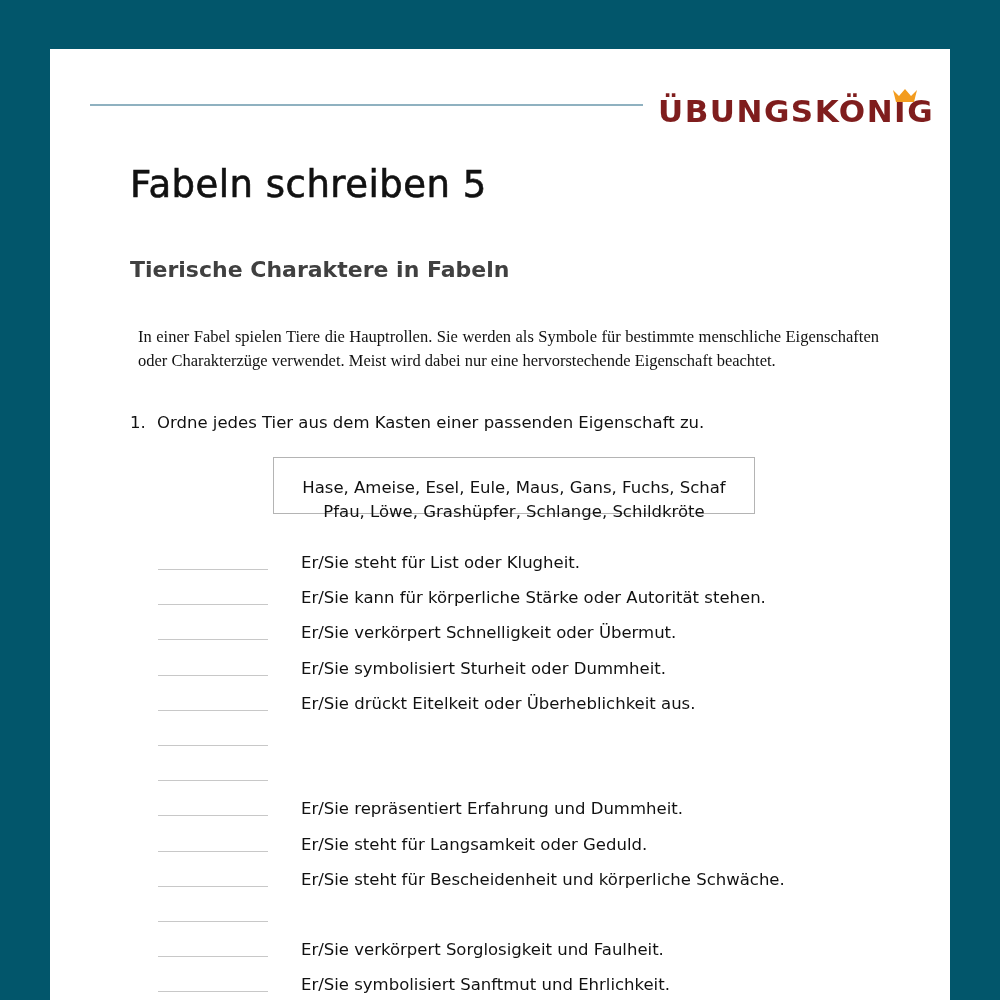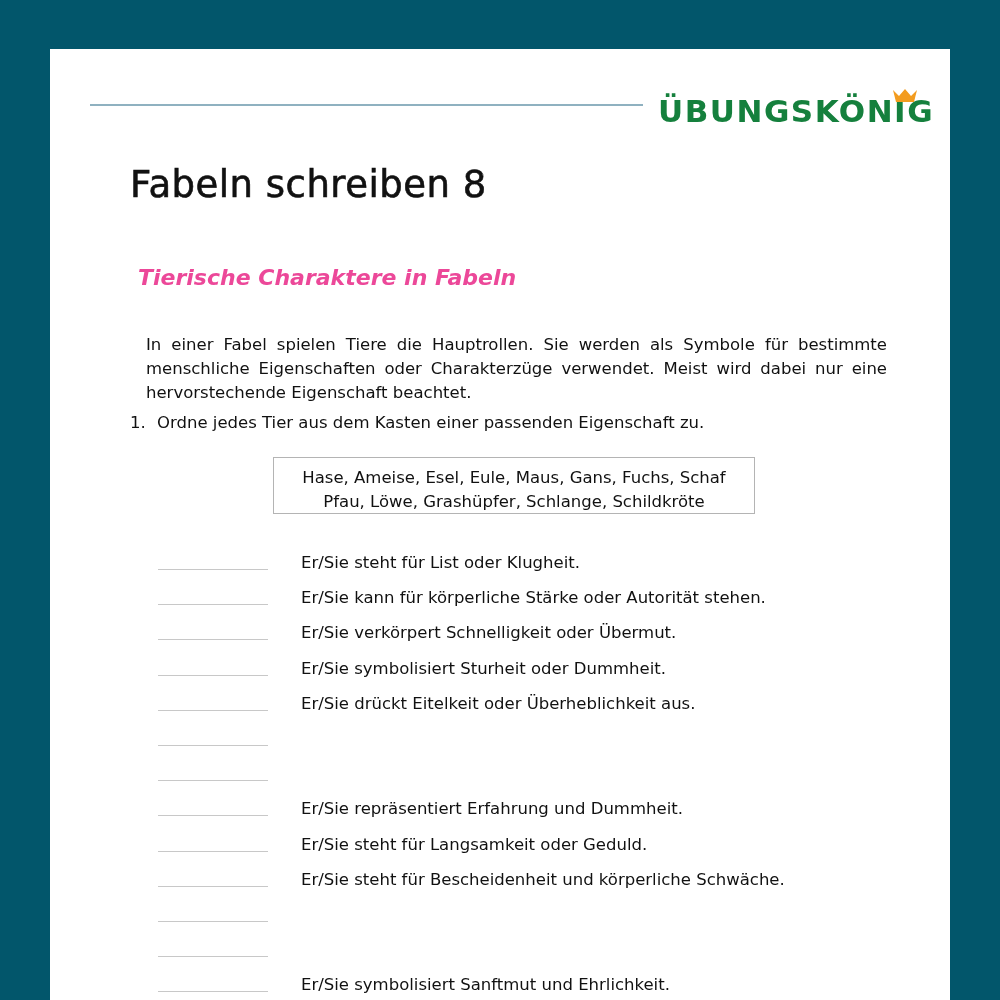--- a/index.html
+++ b/index.html
@@ -13,50 +13,50 @@
       position: absolute; left: 50px; top: 49px; width: 900px; height: 980px;
       background: #ffffff;
     }
     .header-rule {
       position: absolute; left: 40px; top: 55px; width: 553px; height: 2px;
       background: #8fb1c0;
     }
     .logo {
       position: absolute; left: 608px; top: 42px; height: 40px;
       font-family: "DejaVu Sans", sans-serif; font-weight: bold;
-      font-size: 31px; letter-spacing: 1.5px; color: #15803d;
+      font-size: 31px; letter-spacing: 1.5px; color: #7f1d1d;
       white-space: nowrap; line-height: 40px;
     }
     .logo-crown {
       position: absolute; left: 842px; top: 38px; width: 26px; height: 16px;
     }
     .title {
       position: absolute; left: 80px; top: 112px;
       font-size: 37px; font-weight: normal; color: #111;
       letter-spacing: 0.5px; margin: 0; line-height: 48px;
       -webkit-text-stroke: 0.6px #111;
     }
     .subtitle {
       position: absolute; left: 80px; top: 206px;
-      font-size: 22px; color: #ec4899; margin: 8px; line-height: 30px; font-style: italic;
+      font-size: 22px; color: #404040; margin: 0; line-height: 30px;
     }
     .intro {
       position: absolute; left: 80px; top: 268px; width: 741px;
-      font-size: 16.5px; line-height: 24px; text-align: justify; margin: 16px;
+      font-size: 16.5px; line-height: 24px; text-align: justify; margin: 8px; font-family: Liberation Serif, serif;
     }
     .task {
       position: absolute; left: 80px; top: 362px; font-size: 16.5px; line-height: 24px;
       display: flex;
     }
     .task-num { width: 27px; }
     .wordbox {
       position: absolute; left: 223px; top: 408px; width: 482px; height: 57px;
       border: 1.5px solid #b4b4b4; box-sizing: border-box;
       text-align: center; font-size: 16.5px; line-height: 24px;
-      padding-top: 8px;
+      padding-top: 18px;
     }
     .rows { position: absolute; left: 0; top: 500px; width: 900px; }
     .row {
       position: relative; height: 35.2px;
     }
     .blank {
       position: absolute; left: 108px; top: 20px; width: 110px; height: 1px;
       background: #c8c8c8;
     }
     .statement {
@@ -68,21 +68,21 @@
 </head>
 <body>
 
 <div class="page">
   <div class="header-rule"></div>
   <div class="logo">ÜBUNGSKÖNIG</div>
   <svg class="logo-crown" viewBox="0 0 26 16">
     <path d="M1 3 L7 9 L13 2 L19 9 L25 3 L22 15 L4 15 Z" fill="#f39c1f"></path>
   </svg>
 
-  <h1 class="title">Fabeln schreiben 8</h1>
+  <h1 class="title">Fabeln schreiben 5</h1>
   <h2 class="subtitle">Tierische Charaktere in Fabeln</h2>
   <p class="intro">In einer Fabel spielen Tiere die Hauptrollen. Sie werden als Symbole für bestimmte menschliche Eigenschaften oder Charakterzüge verwendet. Meist wird dabei nur eine hervorstechende Eigenschaft beachtet.</p>
 
   <div class="task">
     <span class="task-num">1.</span>
     <span>Ordne jedes Tier aus dem Kasten einer passenden Eigenschaft zu.</span>
   </div>
 
   <div class="wordbox">
     <div>Hase, Ameise, Esel, Eule, Maus, Gans, Fuchs, Schaf</div>
@@ -126,19 +126,20 @@
       </div>
     <div class="row">
         <div class="blank"></div>
         <span class="statement">Er/Sie steht für Bescheidenheit und körperliche Schwäche.</span>
       </div>
     <div class="row">
         <div class="blank"></div>
       </div>
     <div class="row">
         <div class="blank"></div>
+        <span class="statement">Er/Sie verkörpert Sorglosigkeit und Faulheit.</span>
       </div>
     <div class="row">
         <div class="blank"></div>
         <span class="statement">Er/Sie symbolisiert Sanftmut und Ehrlichkeit.</span>
       </div>
   </div>
 </div>
 
 </body></html>

